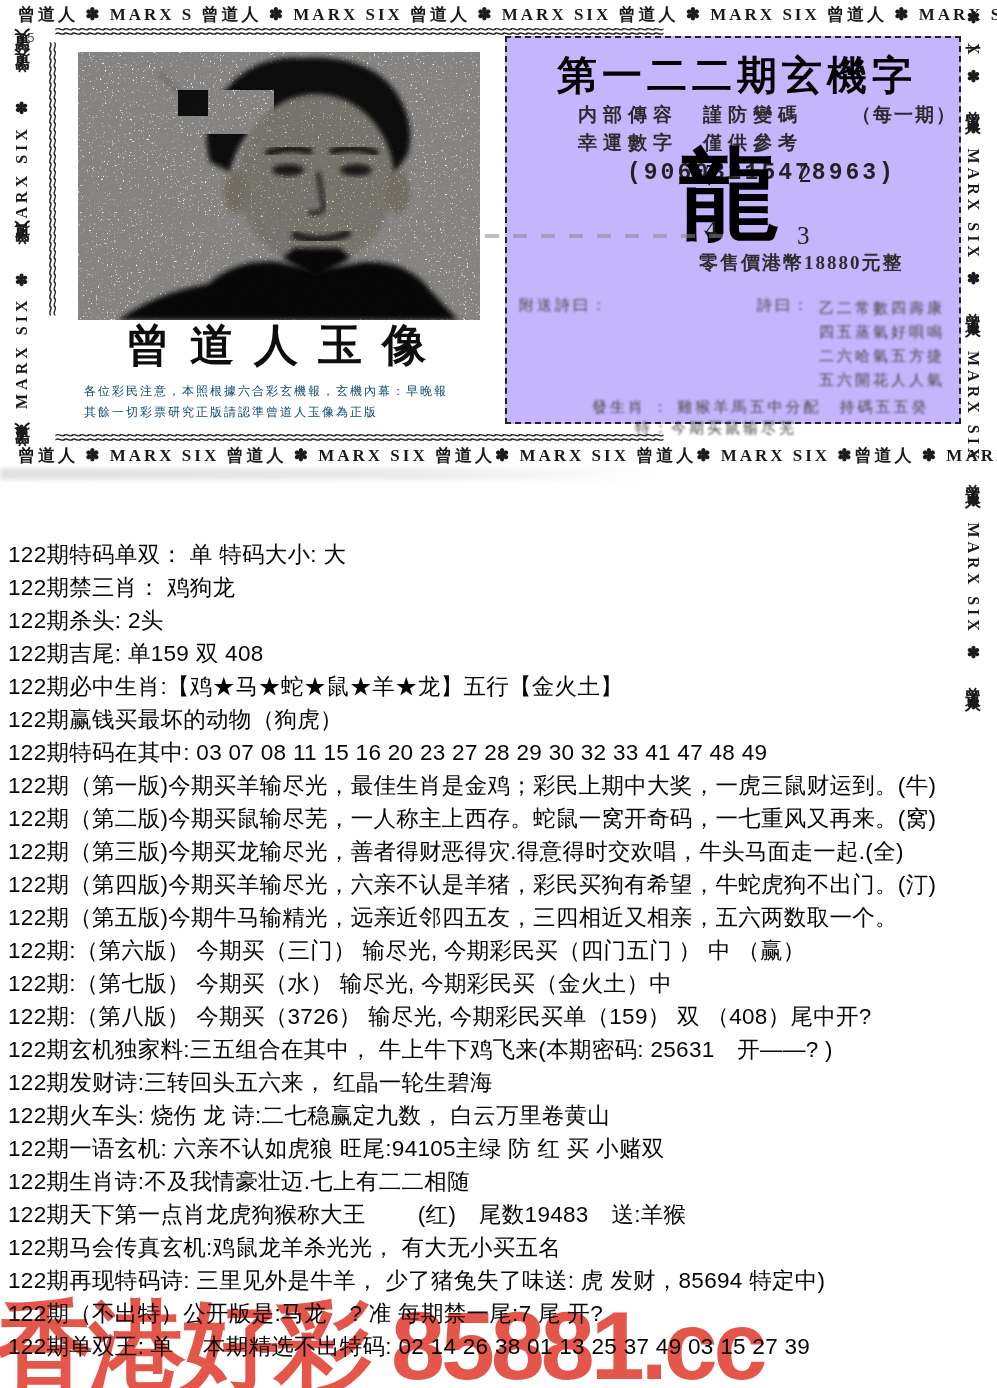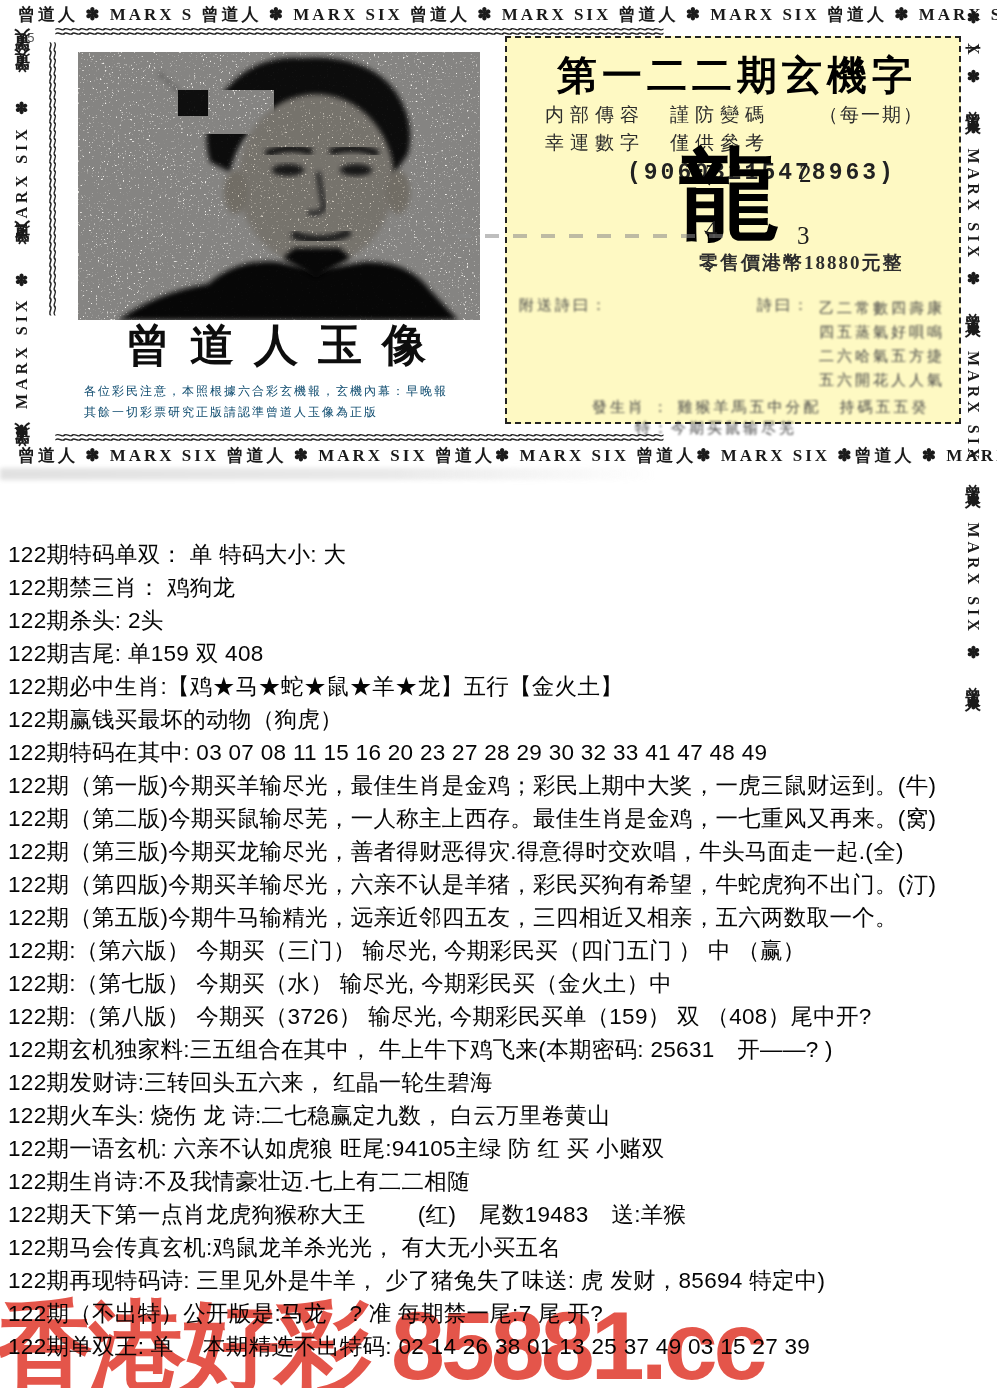--- a/index.html
+++ b/index.html
@@ -15,25 +15,25 @@
   .vtext{writing-mode:vertical-rl;text-orientation:mixed;font-size:16px;font-weight:bold;
          letter-spacing:4px;color:#1a1a1a;white-space:nowrap;filter:blur(.3px);
          font-family:"Liberation Serif",serif;}
   .corner-note{font-size:13px;color:#555;filter:blur(.4px);}
   
   .caption{font-size:44px;font-weight:bold;letter-spacing:20px;color:#0d0d0d;
            font-family:"Liberation Serif",serif;filter:blur(.4px);white-space:nowrap;}
   .disclaimer{font-size:12px;color:#0c4a6e;letter-spacing:2px;filter:blur(.7px);
               font-family:"Liberation Serif",serif;white-space:nowrap;}
   
-  .panel{border:2px dashed #222;background:#fef9c3;text-align:right;}
+  .panel{border:2px dashed #222;background:#c4b5fd;text-align:right;}
   .panel-title{font-size:40px;font-weight:bold;letter-spacing:5px;white-space:nowrap;
                font-family:"Liberation Serif",serif;color:#000;}
   .panel-info{font-size:19px;color:#2b2b2b;letter-spacing:6px;white-space:nowrap;
-              font-family:"Liberation Serif",serif;filter:blur(.6px);font-weight:normal;}
+              font-family:"Liberation Serif",serif;filter:blur(.6px);font-weight:bold;margin-left:33px;}
   .panel-serial{font-size:23px;letter-spacing:3px;color:#222;filter:blur(.5px);
                 font-family:Liberation Mono, monospace;font-weight:bold;}
   .dragon{font-size:100px;font-weight:bold;line-height:.92;color:#000;
           font-family:"Liberation Serif",serif;}
   .dragon-num{font-size:25px;color:#1d1d1d;font-family:"Liberation Serif",serif;}
   .price{font-size:19px;font-weight:bold;letter-spacing:2px;color:#2e2e2e;filter:blur(.5px);
          font-family:"Liberation Serif",serif;white-space:nowrap;}
   .poem-label,.poem-line,.panel-footer{font-size:15px;color:#474747;letter-spacing:3px;
          font-family:"Liberation Serif",serif;filter:blur(.8px);white-space:nowrap;}
   .poem-line{line-height:24px;}
@@ -147,21 +147,21 @@
 
 <div class="abs" style="left:8px;top:538px;width:988px;">
     <div class="body-line">122期特码单双：  单    特码大小: 大</div>
     <div class="body-line">122期禁三肖：  鸡狗龙</div>
     <div class="body-line">122期杀头: 2头</div>
     <div class="body-line">122期吉尾: 单159  双 408</div>
     <div class="body-line">122期必中生肖:【鸡★马★蛇★鼠★羊★龙】五行【金火土】</div>
     <div class="body-line">122期赢钱买最坏的动物（狗虎）</div>
     <div class="body-line">122期特码在其中: 03 07 08 11 15 16 20 23 27 28 29 30 32 33 41 47 48 49</div>
     <div class="body-line">122期（第一版)今期买羊输尽光，最佳生肖是金鸡；彩民上期中大奖，一虎三鼠财运到。(牛)</div>
-    <div class="body-line">122期（第二版)今期买鼠输尽芜，一人称主上西存。最佳生肖是金鸡，一七重风又再来。(窝)</div>
+    <div class="body-line">122期（第二版)今期买鼠输尽芜，一人称主上西存。蛇鼠一窝开奇码，一七重风又再来。(窝)</div>
     <div class="body-line">122期（第三版)今期买龙输尽光，善者得财恶得灾.得意得时交欢唱，牛头马面走一起.(全)</div>
     <div class="body-line">122期（第四版)今期买羊输尽光，六亲不认是羊猪，彩民买狗有希望，牛蛇虎狗不出门。(汀)</div>
     <div class="body-line">122期（第五版)今期牛马输精光，远亲近邻四五友，三四相近又相亲，五六两数取一个。</div>
     <div class="body-line">122期:（第六版） 今期买（三门） 输尽光, 今期彩民买（四门五门 ）  中  （赢）</div>
     <div class="body-line">122期:（第七版） 今期买（水） 输尽光, 今期彩民买（金火土）中</div>
     <div class="body-line">122期:（第八版） 今期买（3726） 输尽光, 今期彩民买单（159）  双 （408）尾中开?</div>
     <div class="body-line">122期玄机独家料:三五组合在其中， 牛上牛下鸡飞来(本期密码: 25631　开——? )</div>
     <div class="body-line">122期发财诗:三转回头五六来， 红晶一轮生碧海</div>
     <div class="body-line">122期火车头: 烧伤 龙 诗:二七稳赢定九数， 白云万里卷黄山</div>
     <div class="body-line">122期一语玄机: 六亲不认如虎狼  旺尾:94105主绿   防 红 买 小赌双</div>

